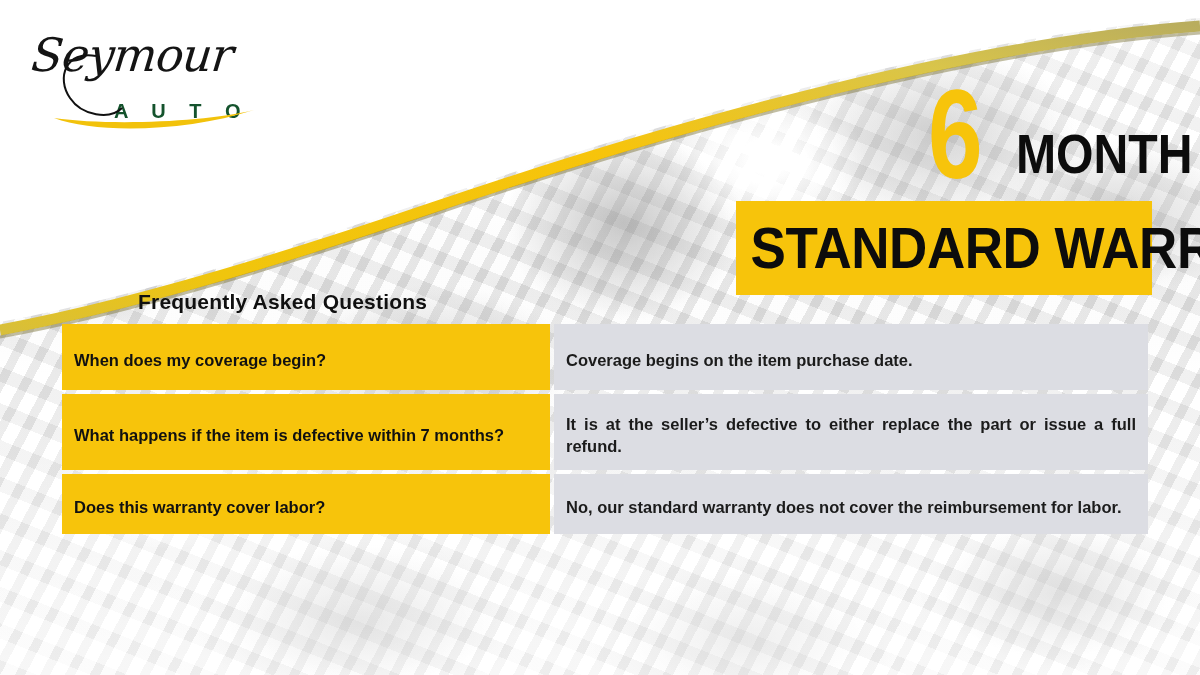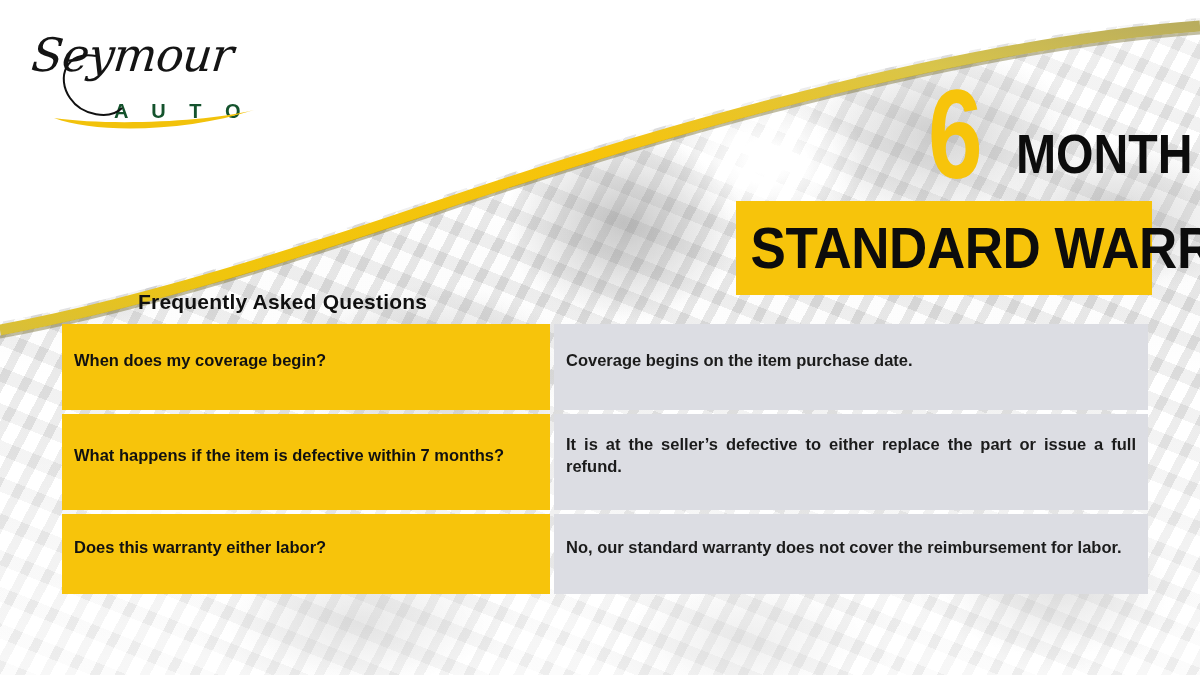--- a/index.html
+++ b/index.html
@@ -141,21 +141,21 @@
   .faq-table {
     position: absolute;
     left: 58px; top: 320px;
     width: 1094px;
     border-collapse: separate;
     border-spacing: 4px 4px;
     table-layout: fixed;
   }
   .faq-table td {
     vertical-align: middle;
-    padding: 10px 12px 24px 12px;
+    padding: 10px 12px 4px 12px;
   }
   .q-cell {
     width: 464px;
     background: #f7c40b;
     font-family: "Liberation Sans", sans-serif;
     font-weight: 700;
     font-size: 16.5px;
     line-height: 1.35;
     color: #111111;
   }
@@ -221,19 +221,19 @@
     <tbody>
       <tr class="r1">
         <td class="q-cell">When does my coverage begin?</td>
         <td class="a-cell">Coverage begins on the item purchase date.</td>
       </tr>
       <tr class="r2">
         <td class="q-cell">What happens if the item is defective within 7 months?</td>
         <td class="a-cell">It is at the seller’s defective to either replace the part or issue a full refund.</td>
       </tr>
       <tr class="r3">
-        <td class="q-cell">Does this warranty either labor?</td>
+        <td class="q-cell">Does this warranty cover labor?</td>
         <td class="a-cell">No, our standard warranty does not cover the reimbursement for labor.</td>
       </tr>
     </tbody>
   </table>
 
 </div>
 
 </body></html>

